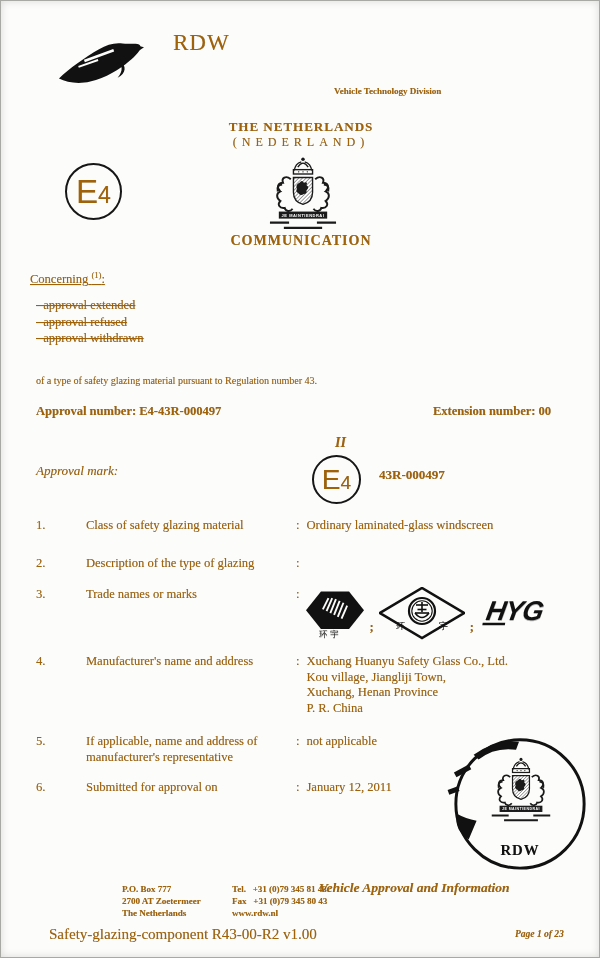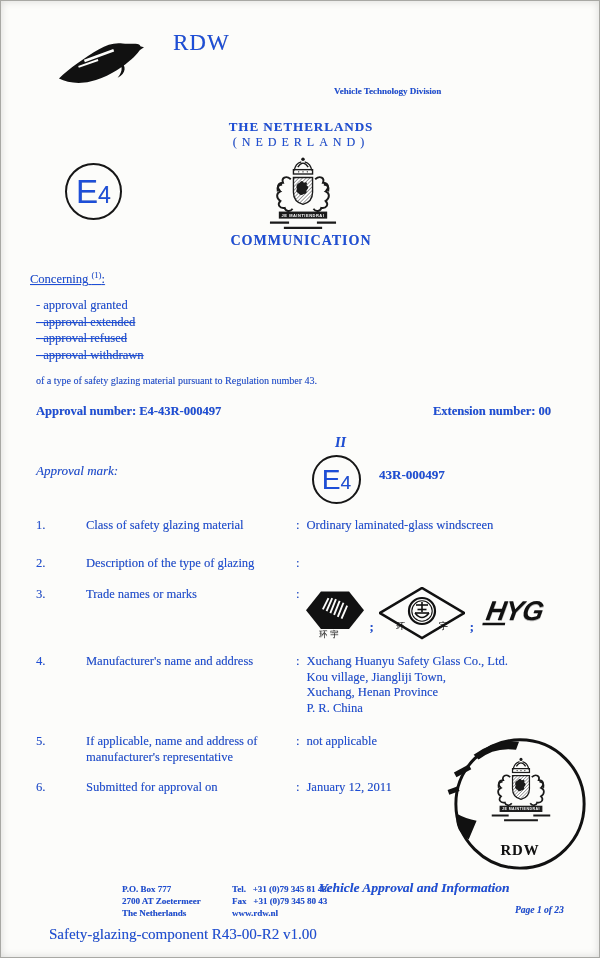--- a/index.html
+++ b/index.html
@@ -1,19 +1,19 @@
 <!DOCTYPE html>
 <html><head>
 <meta charset="utf-8">
 <style>
   html,body{margin:0;padding:0;background:#9a9a97;}
   .page{
     position:relative;width:600px;height:958px;margin:0 auto;
     background:#fcfcfa;border:1px solid #a8a8a4;box-sizing:border-box;
-    overflow:hidden;color:#1d4ed8;
+    overflow:hidden;color:#a16207;
     font-family:"Liberation Serif","DejaVu Serif",serif;
     box-shadow:inset 0 0 8px rgba(0,0,0,.14);
     text-shadow:0.2px 0.2px 0.3px rgba(50,50,50,.35);
   }
   .abs{position:absolute;}
   .preline{white-space:pre-line;}
   .pre{white-space:pre;margin-left:36px;}
   .center{text-align:center;left:0;width:600px;}
 
   .org-name{left:172px;top:29px;font-size:23px;letter-spacing:1px;}
@@ -64,21 +64,21 @@
   .logos{display:flex;align-items:flex-start;}
   .logos .sep{align-self:flex-end;margin:0 5px 6px 5px;font-weight:bold;}
   .logo-hyg{margin-top:7px;margin-left:3px;}
 
   .stamp{left:445px;top:731px;}
 
   .f-address{left:85px;top:882px;font-size:9px;font-weight:bold;line-height:12px;}
   .f-contact{left:195px;top:882px;font-size:9px;font-weight:bold;line-height:12px;}
   .f-dept{left:318px;top:879px;font-size:13.5px;font-style:italic;font-weight:bold;}
   .f-ref{left:48px;top:925px;font-size:15px;}
-  .f-page{left:514px;top:904px;font-size:9.5px;font-style:italic;font-weight:bold;}
+  .f-page{left:514px;top:928px;font-size:9.5px;font-style:italic;font-weight:bold;}
 </style>
 </head>
 <body>
 
 <svg width="0" height="0" style="position:absolute" aria-hidden="true">
   <defs>
     <pattern id="hatchp" width="3" height="3" patternUnits="userSpaceOnUse" patternTransform="rotate(45)">
       <rect width="3" height="3" fill="#fff"></rect>
       <line x1="0" y1="0" x2="0" y2="3" stroke="#222" stroke-width="1"></line>
     </pattern>
@@ -137,21 +137,20 @@
   <svg class="abs" style="left:258px;top:153px;" width="88" height="80" viewBox="0 0 100 92">
     <use href="#coa"></use>
   </svg>
 
   <div class="abs center comm">COMMUNICATION</div>
 
   <div class="abs concerning">
     <span>Concerning</span>&nbsp;<sup>(1)</sup><span>:</span>
   </div>
   <div class="abs clist">
-    <div>- approval granted</div>
     <div class="struck">- approval extended</div>
     <div class="struck">- approval refused</div>
     <div class="struck">- approval withdrawn</div>
   </div>
   <div class="abs subject">of a type of safety glazing material pursuant to Regulation number 43.</div>
 
   <div class="abs approval-no">Approval number: E4-43R-000497</div>
   <div class="abs extension">Extension number: 00</div>
 
   <div class="abs mark-label">Approval mark:</div>

